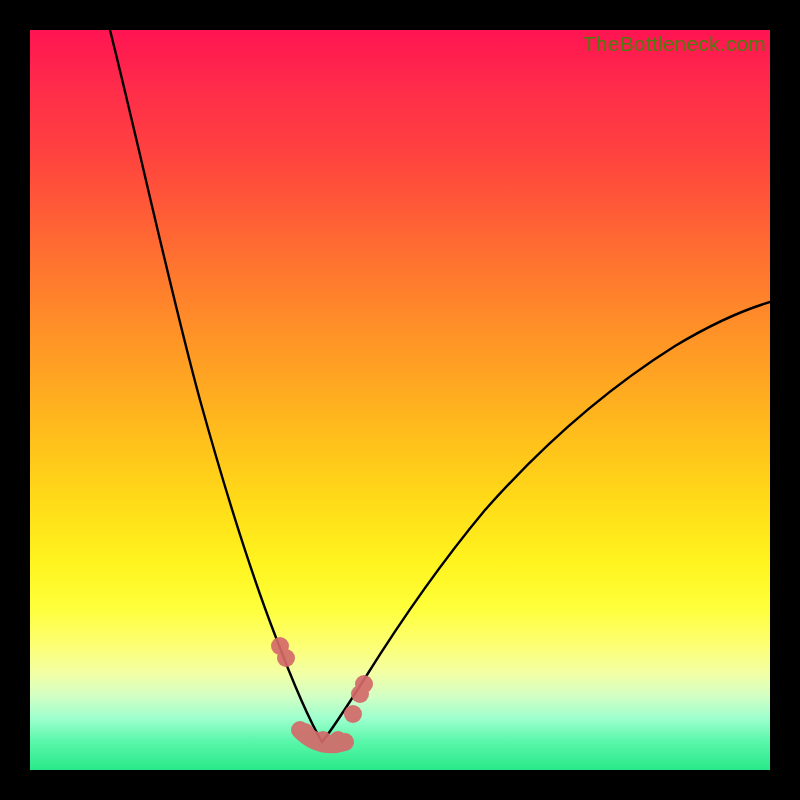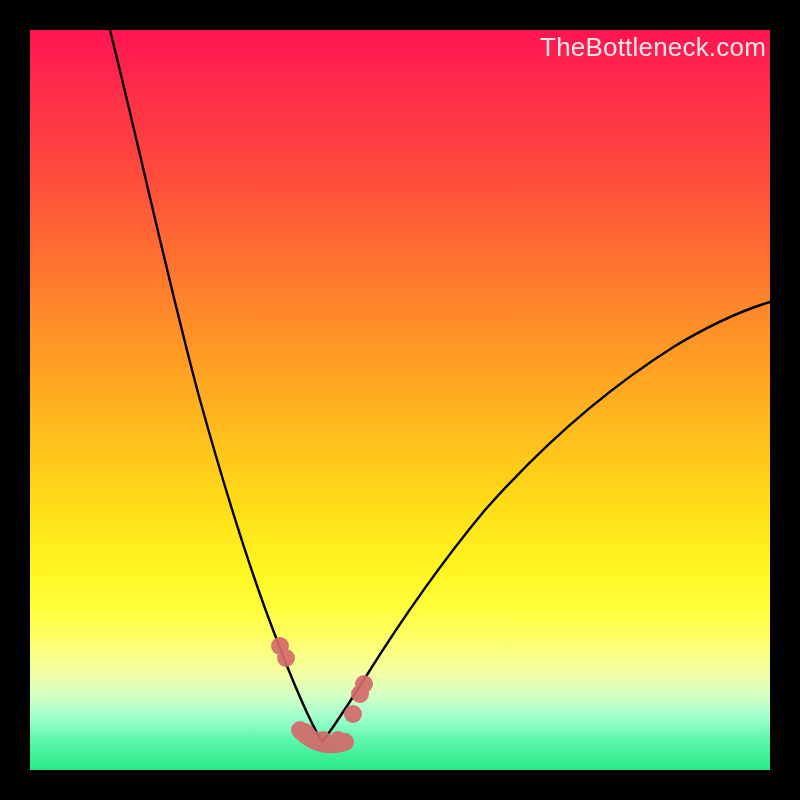--- a/index.html
+++ b/index.html
@@ -33,23 +33,23 @@
       #f2ffa6 87%,
       #d2ffc4 90%,
       #9effce 93%,
       #5cf7ab 96%,
       #29e989 100%);
   }
   .watermark {
     position: absolute;
     top: 32px;
     right: 34px;
-    font-size: 26px;
+    font-size: 21px;
     font-weight: 500;
-    color: #e5e5e5;
+    color: #4d7c0f;
     letter-spacing: 0.2px;
     z-index: 3;
   }
   .curves {
     position: absolute;
     left: 0;
     top: 0;
     width: 740px;
     height: 740px;
     z-index: 2;

